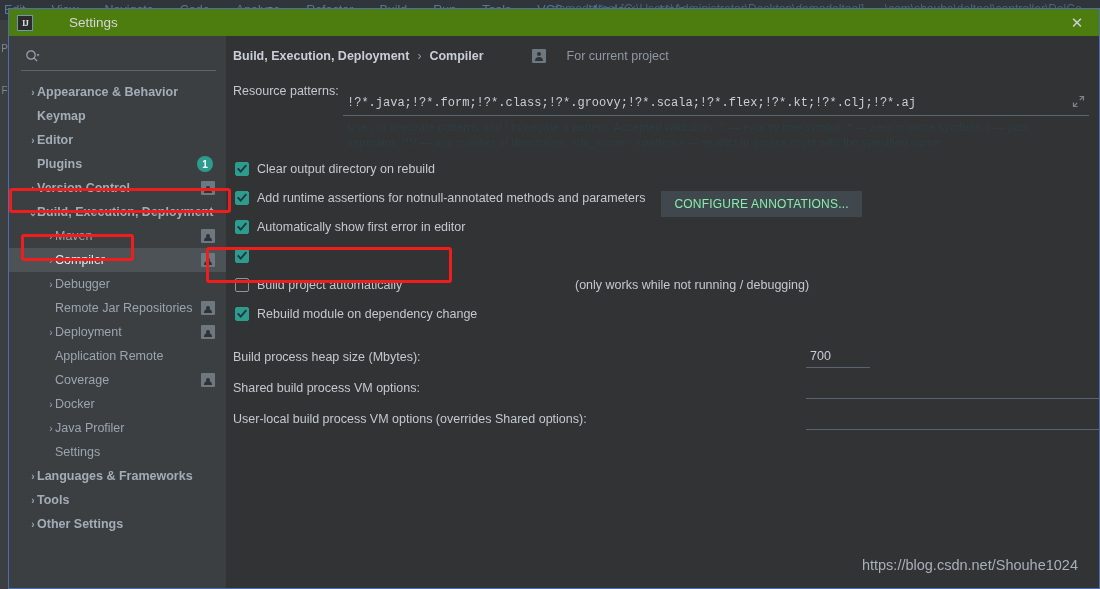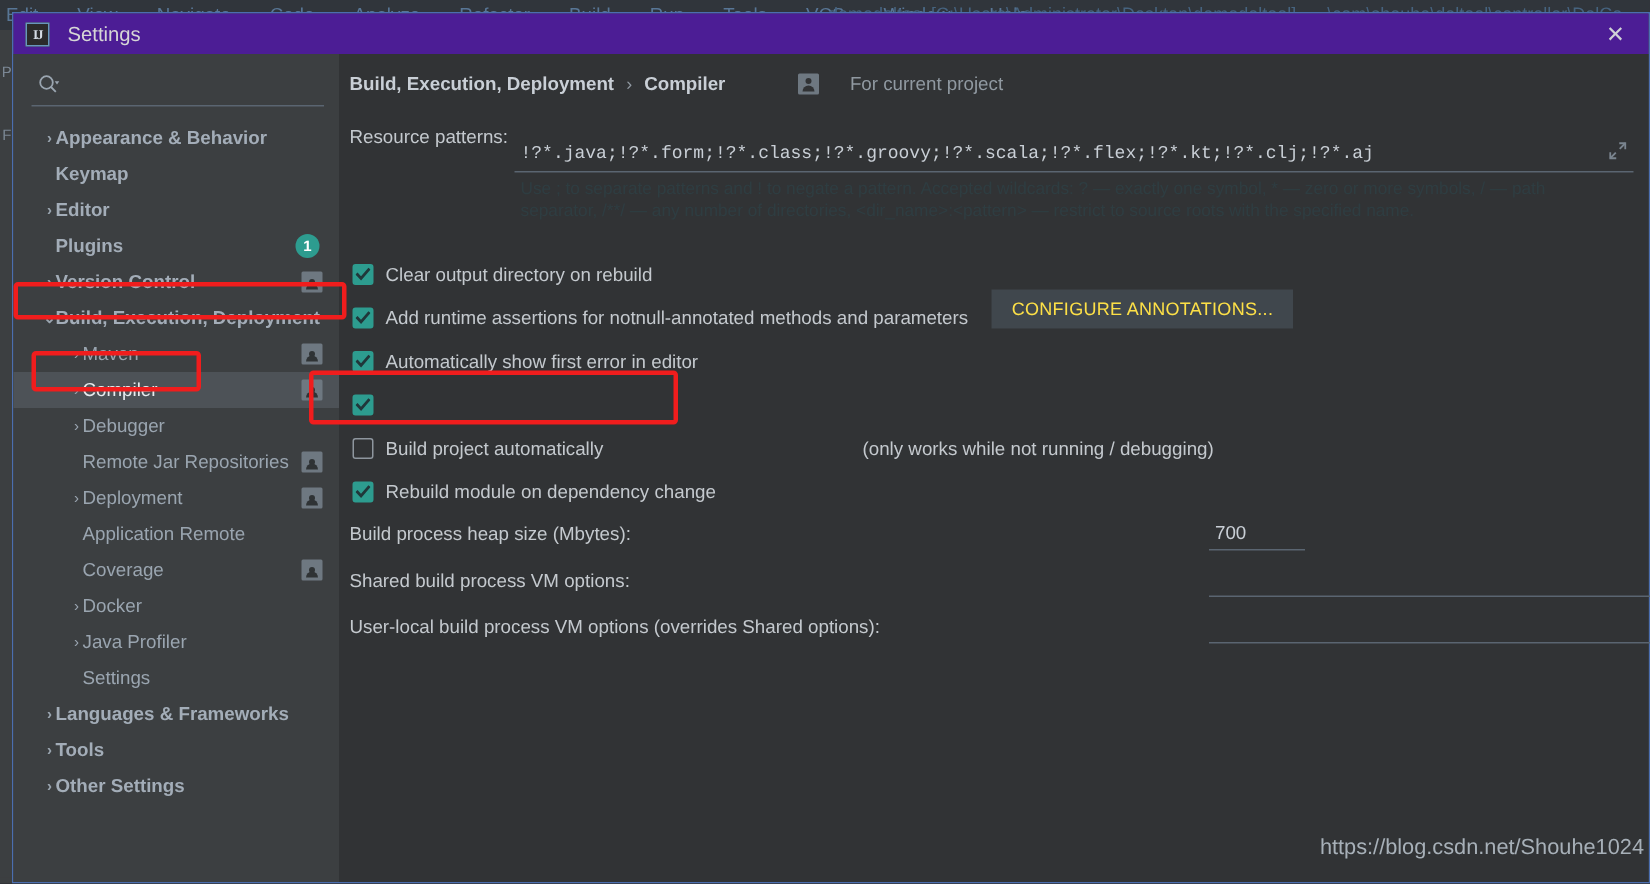--- a/index.html
+++ b/index.html
@@ -43,23 +43,23 @@
 
   
   .dialog {
     position: absolute; left: 8px; top: 8px;
     width: 1092px; height: 581px;
     background: #3c3f41;
     border: 1px solid #4b6eaf;
     display: flex; flex-direction: column;
   }
   .titlebar {
-    height: 27px; background: #4c1d95;
+    height: 27px; background: #4d7c0f;
     display: flex; align-items: center; padding-left: 8px;
-    position: relative; flex: none;
+    position: relative; flex: none; gap: 24px;
   }
   .ij-logo {
     width: 16px; height: 16px; background: #2b2b2b;
     border: 1px solid #6897bb; color: #d6dde5;
     font-size: 9px; font-weight: bold; font-family: "Liberation Serif", serif;
     display: flex; align-items: center; justify-content: center;
     letter-spacing: -1px;
   }
   .title-text {
     margin-left: 12px; color: #d6d6d6; font-size: 13.5px;
@@ -163,32 +163,32 @@
     position: absolute; right: 4px; top: 2px; width: 13px; height: 13px;
     color: #7a858f;
   }
   .res-hint {
     padding-left: 121px; padding-right: 16px;
     color: #2e3f44; font-size: 11.5px; line-height: 15px;
     margin-top: 4px; opacity: .85;
   }
 
   .opts { margin-top: 12px; padding-left: 9px; }
-  .opt-row { display: flex; align-items: flex-end; height: 29px; position: relative; }
+  .opt-row { display: flex; align-items: flex-start; height: 29px; position: relative; }
   .cb {
     width: 14px; height: 14px; border-radius: 2px; flex: none;
     display: flex; align-items: center; justify-content: center;
     margin-right: 8px;
   }
   .cb.on { background: #2d9c8f; border: 1px solid #2d9c8f; }
   .cb.off { background: #313335; border: 1px solid #8e969e; }
   .cb .tick { width: 10px; height: 10px; }
   .opt-label { color: #c4c9ce; font-size: 12.5px; white-space: nowrap; }
   .btn-annot {
-    margin-left: 16px; background: #40474d; color: #fde047;
+    margin-left: 16px; background: #40474d; color: #86efac;
     font-size: 12px; letter-spacing: .2px; padding: 6px 13px;
     border: none; cursor: pointer; white-space: nowrap;
   }
   .opt-note {
     position: absolute; left: 340px; color: #c4c9ce; font-size: 12.5px; white-space: nowrap;
   }
 
   .field-row { display: flex; align-items: center; margin-top: 9px; padding-left: 7px; }
   .field-label { color: #c4c9ce; font-size: 12.5px; white-space: nowrap; }
   .field-input {
@@ -201,21 +201,21 @@
   .vm-input2 { position: absolute; left: 580px; width: 502px; }
   .rel { position: relative; }
 
   
   .redbox {
     position: absolute; border: 3px solid #f01d1d; border-radius: 3px;
     pointer-events: none; z-index: 40;
   }
 
   .watermark {
-    position: absolute; right: 4px; bottom: 16px;
+    position: absolute; right: 22px; bottom: 16px;
     color: #a7b0b8; font-size: 14.5px; z-index: 30;
   }
 </style>
 </head>
 <body>
 
 <div id="root">
 
   <div class="ide-bg"></div>
 

